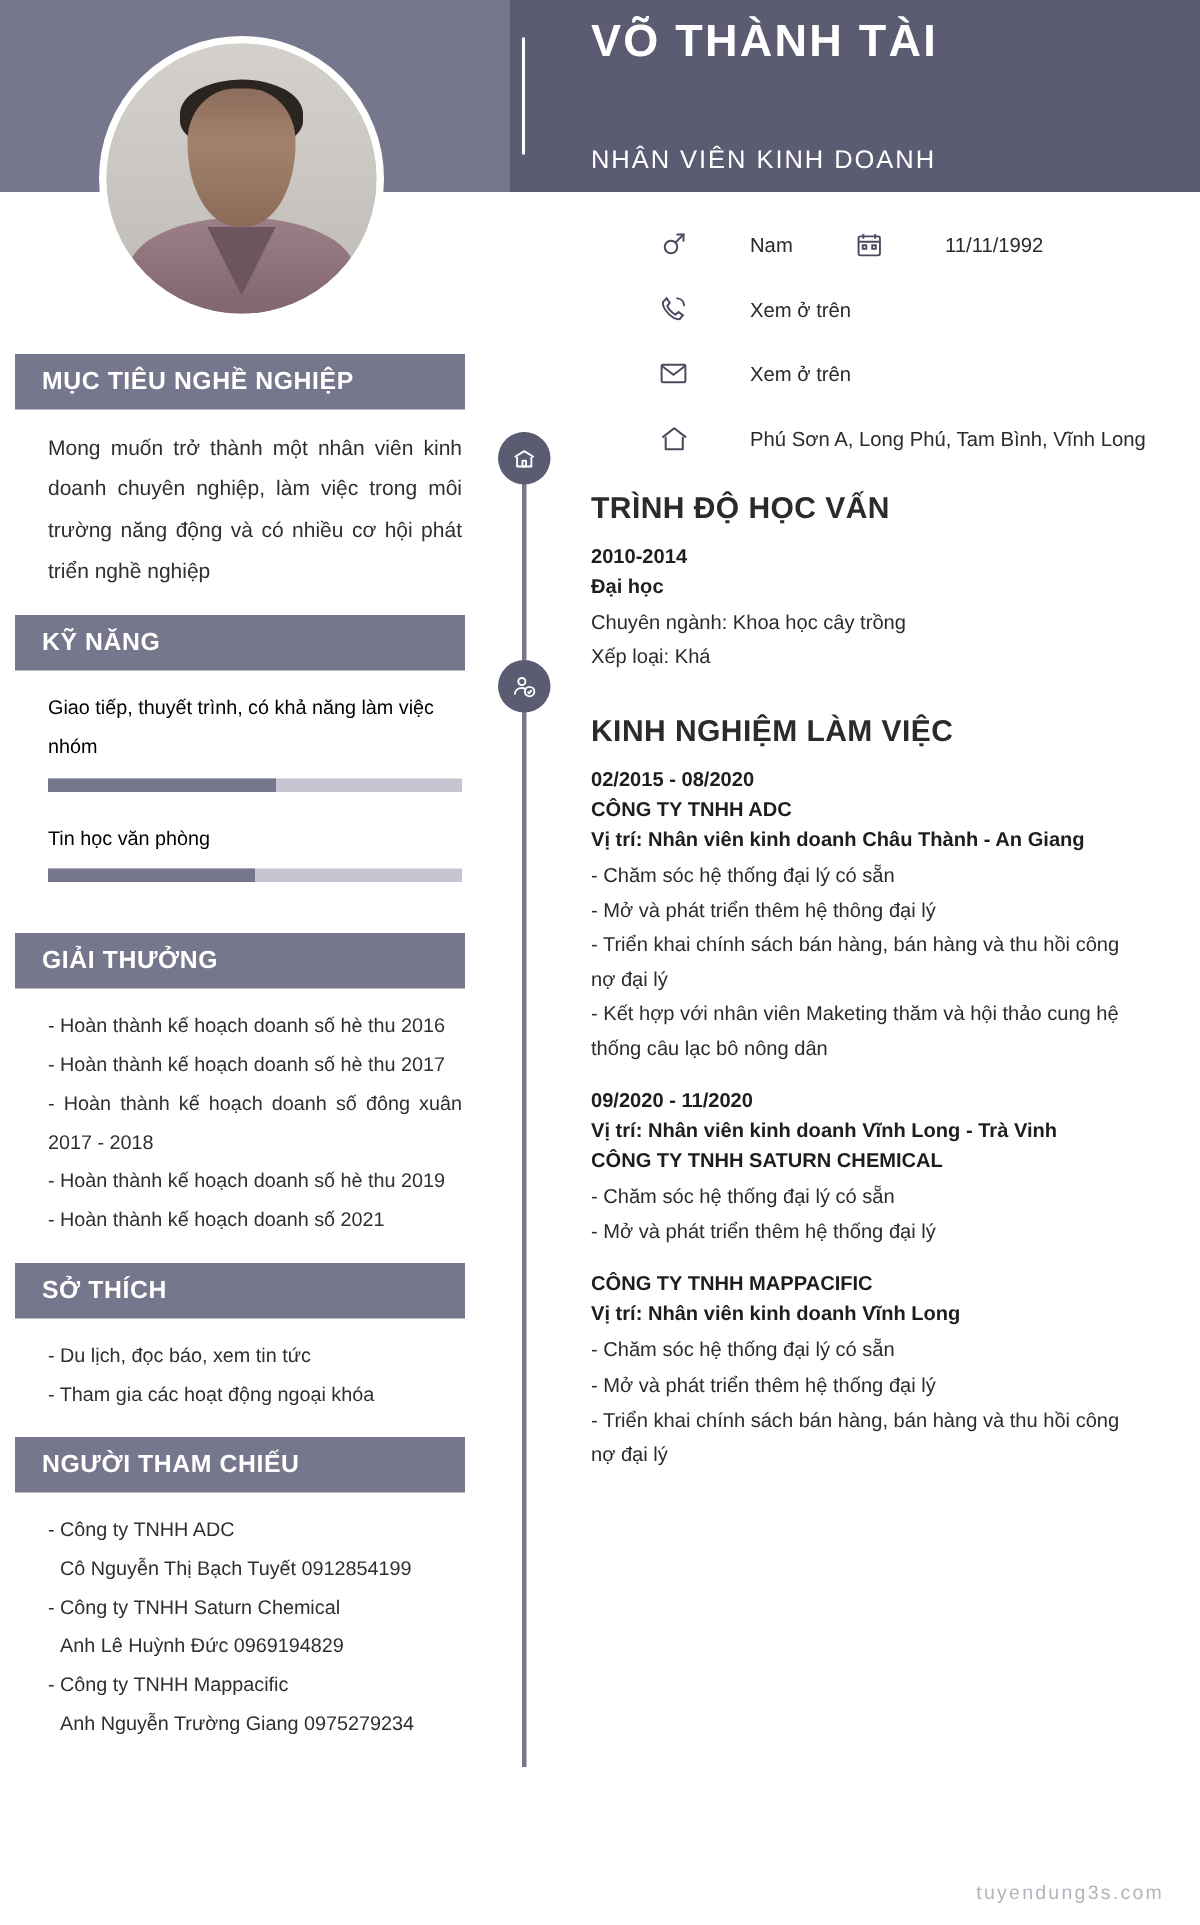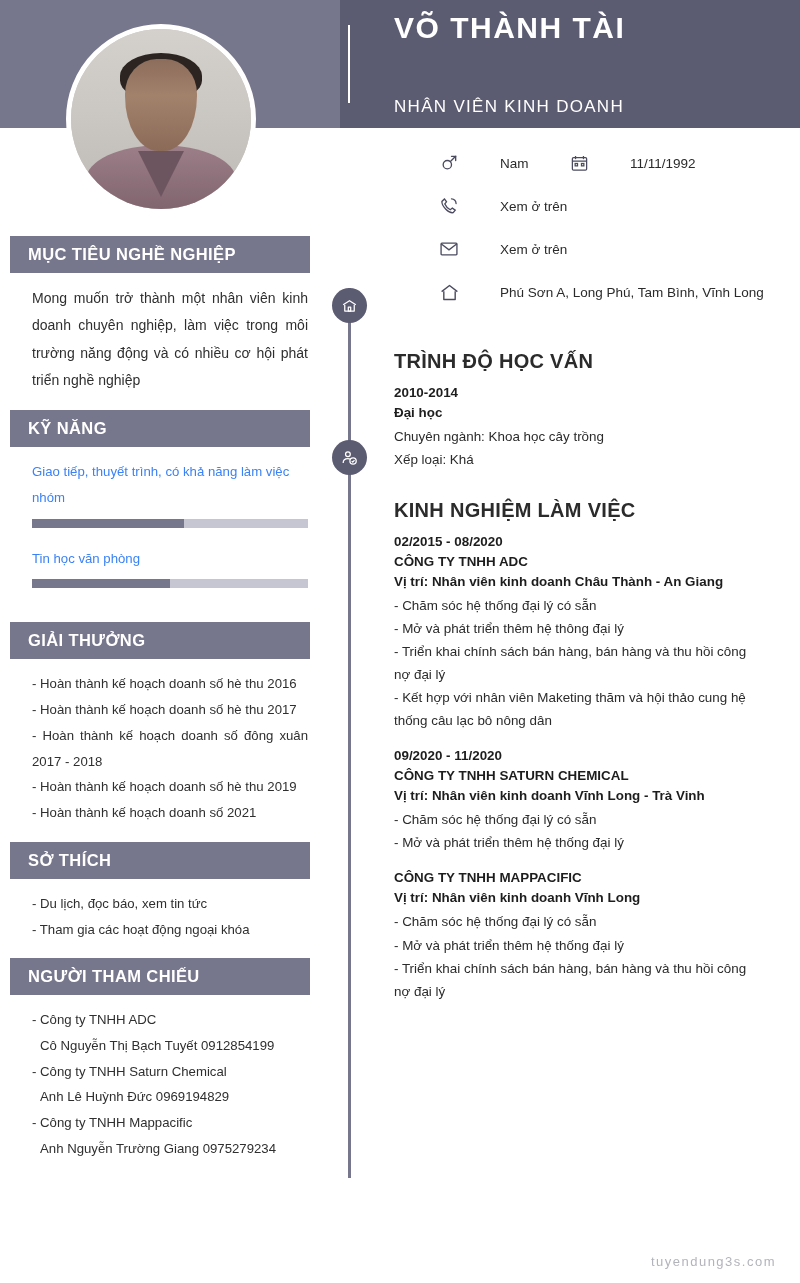--- a/index.html
+++ b/index.html
@@ -144,21 +144,21 @@
   }
   .left-block { padding: 12px 32px 16px 32px; }
   .left-text {
     font-size: 14px;
     color: #2f2f2f;
     line-height: 1.95;
     text-align: justify;
   }
   .skill-name {
     font-size: 13.2px;
-    color: #3b82f6;
+    color: #000000;
     line-height: 1.95;
     margin-bottom: 8px;
   }
   .bar-bg {
     height: 9px;
     background: #c6c6d2;
     width: 100%;
     margin-bottom: 18px;
     position: relative;
   }
@@ -396,21 +396,21 @@
         <div class="tl-dot" style="top:152px">
           <svg width="19" height="19" viewBox="0 0 24 24" fill="none" stroke="#fff" stroke-width="1.6" stroke-linejoin="round">
             <circle cx="10" cy="8" r="3"></circle>
               <path d="M4 19 c0-3.5 2.7-5.5 6-5.5 c1.2 0 2.3 .3 3.2 .8"></path>
             <circle cx="16.5" cy="16.5" r="4"></circle>
               <polyline points="14.8,16.6 16.1,17.9 18.3,15.2"></polyline>
           </svg>
         </div>
       </div>
 
-      <div class="right-section" style="margin-top:22px">
+      <div class="right-section" style="">
         <div class="r-title">TRÌNH ĐỘ HỌC VẤN</div>
         <div class="r-date">2010-2014</div>
         <div class="r-bold">Đại học</div>
         <div class="r-line">Chuyên ngành: Khoa học cây trồng</div>
         <div class="r-line">Xếp loại: Khá</div>
       </div>
 
       <div class="right-section" style="margin-top:28px">
         <div class="r-title">KINH NGHIỆM LÀM VIỆC</div>
 
@@ -420,22 +420,22 @@
           <div class="r-bold">Vị trí: Nhân viên kinh doanh Châu Thành - An Giang</div>
           <div class="r-line">- Chăm sóc hệ thống đại lý có sẵn</div>
           <div class="r-line">- Mở và phát triển thêm hệ thông đại lý</div>
           <div class="r-line">- Triển khai chính sách bán hàng, bán hàng và thu hồi công nợ đại lý</div>
           <div class="r-line">- Kết hợp với nhân viên Maketing thăm và hội thảo cung hệ thống câu lạc bô nông dân</div>
         </div>
         <div class="r-gap"></div>
 
         <div>
           <div class="r-date">09/2020 - 11/2020</div>
+          <div class="r-bold">Vị trí: Nhân viên kinh doanh Vĩnh Long - Trà Vinh</div>
           <div class="r-bold">CÔNG TY TNHH SATURN CHEMICAL</div>
-          <div class="r-bold">Vị trí: Nhân viên kinh doanh Vĩnh Long - Trà Vinh</div>
           <div class="r-line">- Chăm sóc hệ thống đại lý có sẵn</div>
           <div class="r-line">- Mở và phát triển thêm hệ thống đại lý</div>
         </div>
         <div class="r-gap"></div>
 
         <div>
           <div class="r-bold">CÔNG TY TNHH MAPPACIFIC</div>
           <div class="r-bold">Vị trí: Nhân viên kinh doanh Vĩnh Long</div>
           <div class="r-line">- Chăm sóc hệ thống đại lý có sẵn</div>
           <div class="r-line">- Mở và phát triển thêm hệ thống đại lý</div>

